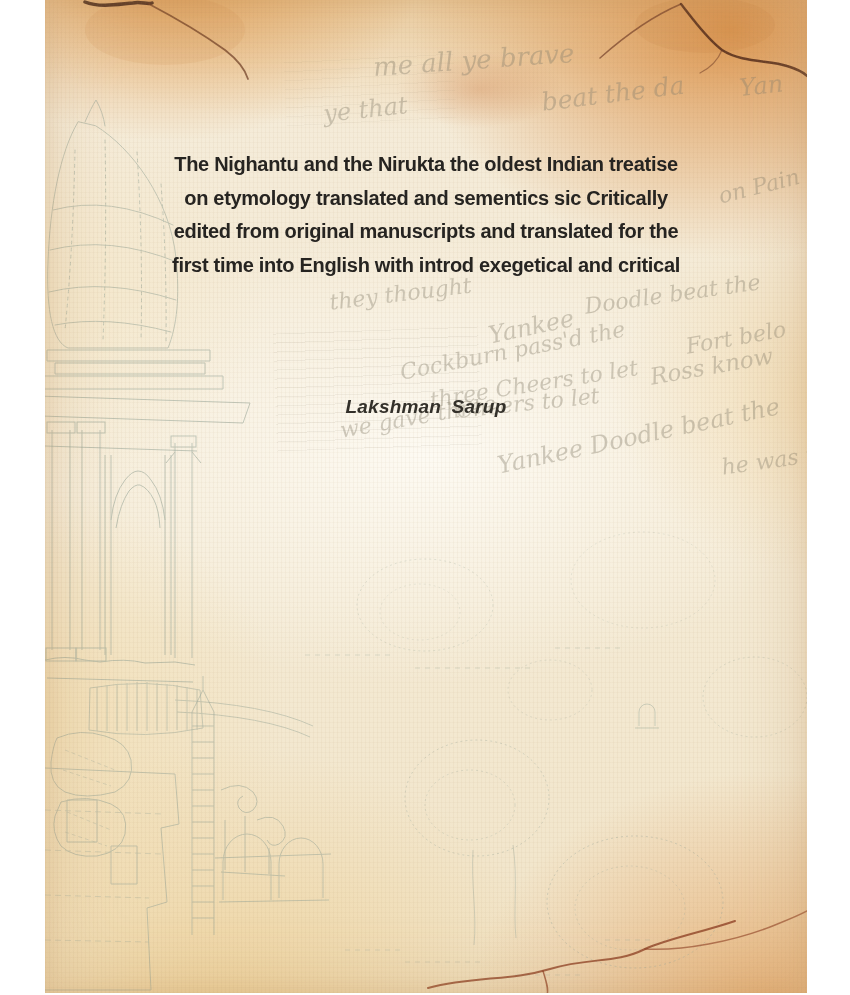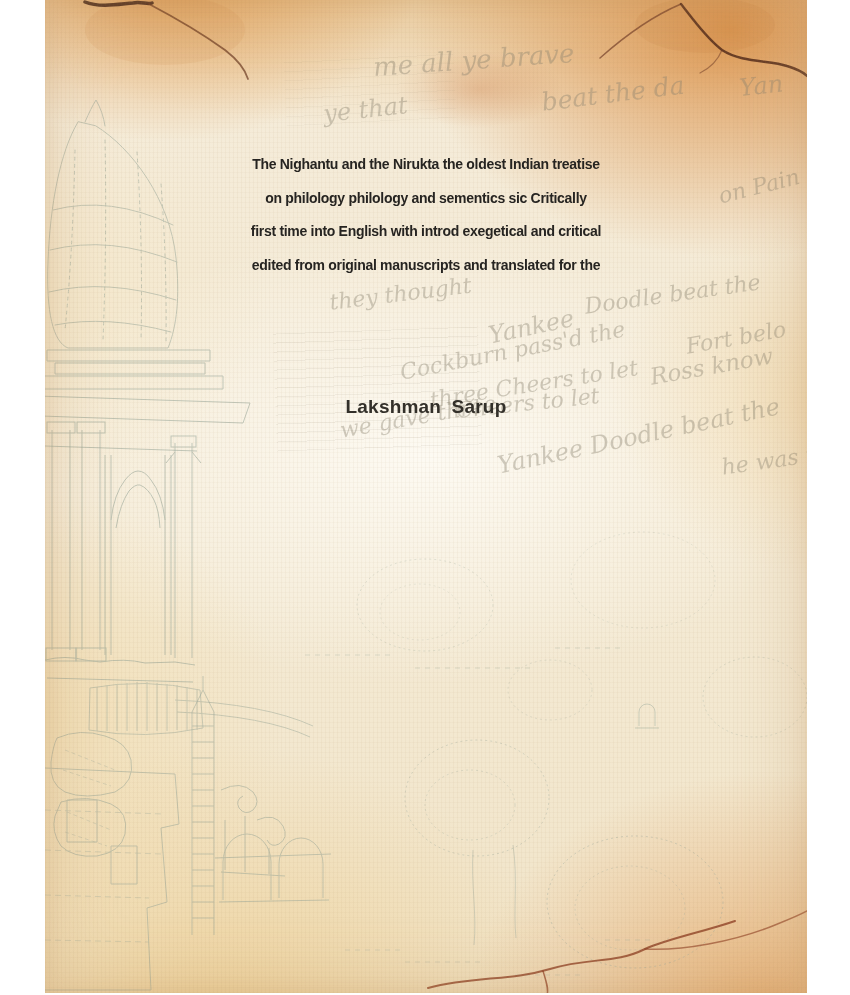--- a/index.html
+++ b/index.html
@@ -28,26 +28,26 @@
       repeating-linear-gradient(90deg, rgba(150,110,60,.05) 0 1px, rgba(0,0,0,0) 1px 4px),
       repeating-linear-gradient(0deg, rgba(150,110,60,.035) 0 1px, rgba(0,0,0,0) 1px 5px);
   }
   .vignette{box-shadow:inset 0 0 70px rgba(180,130,75,.28), inset 0 0 18px rgba(200,150,90,.16);}
   .lines-patch{position:absolute;background:repeating-linear-gradient(0deg, rgba(125,115,95,.16) 0 1px, rgba(0,0,0,0) 1px 9px);}
   #patch1{left:230px;top:330px;width:205px;height:118px;transform:rotate(-2deg);opacity:.55;}
   #patch2{left:240px;top:52px;width:170px;height:70px;transform:rotate(-3deg);opacity:.32;}
 
   .title{
     position:absolute;left:0;right:0;top:148px;text-align:center;
-    font-weight:bold;font-size:14px;line-height:33.5px;letter-spacing:-0.3px;
+    font-weight:bold;font-size:20px;line-height:33.5px;letter-spacing:-0.3px;
     color:#262421;white-space:nowrap;
   }
   .author{
     position:absolute;left:0;right:0;top:396px;text-align:center;
-    font-weight:bold;font-size:19px;color:#33302a;
+    font-weight:bold;font-style:italic;font-size:19px;color:#33302a;
     word-spacing:5px;letter-spacing:.2px;
   }
   .hw{
     position:absolute;font-family:"DejaVu Serif",serif;font-style:italic;
     color:#87806e;opacity:.38;white-space:nowrap;transform-origin:left top;font-weight:400;
   }
   .hw0{left:327px;top:52px;font-size:26px;transform:rotate(-4deg);}
   .hw1{left:277px;top:100px;font-size:24px;transform:rotate(-6deg);}
   .hw2{left:495px;top:88px;font-size:25px;transform:rotate(-7deg);}
   .hw3{left:693px;top:74px;font-size:24px;transform:rotate(-6deg);}
@@ -186,20 +186,20 @@
     <span class="hw hw13">Cheers to let</span>
     <span class="hw hw14">Yankee Doodle beat the</span>
     <span class="hw hw15">he was m</span>
   </div>
 
   <div class="layer texture"></div>
   <div class="layer vignette"></div>
 
   <div class="title">
     <div>The Nighantu and the Nirukta the oldest Indian treatise</div>
-    <div>on philology philology and sementics sic Critically</div>
+    <div>on etymology translated and sementics sic Critically</div>
+    <div>edited from original manuscripts and translated for the</div>
     <div>first time into English with introd exegetical and critical</div>
-    <div>edited from original manuscripts and translated for the</div>
   </div>
 
   <div class="author">Lakshman Sarup</div>
 
 </div>
 
 </body></html>

